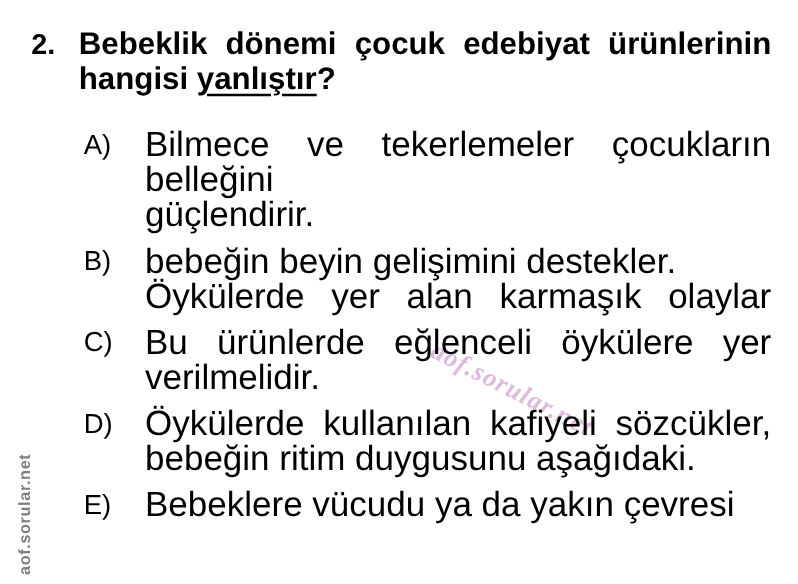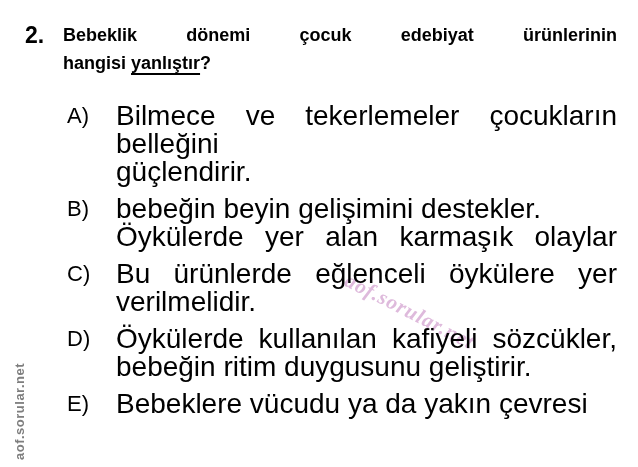--- a/index.html
+++ b/index.html
@@ -23,21 +23,21 @@
     padding: 21px 0 0 25px;
   }
   .q-number {
     flex: 0 0 38px;
     font-size: 23px;
     font-weight: bold;
     line-height: 28px;
   }
   .q-text {
     width: 554px;
-    font-size: 18px;
+    font-size: 25px;
     font-weight: bold;
     line-height: 28px;
   }
   .line { display: block; }
   .just {
     text-align: justify;
     text-align-last: justify;
   }
   .uline {
     text-decoration: underline;
@@ -135,21 +135,21 @@
         <div class="opt-text">
           <span class="line just">Bu ürünlerde eğlenceli öykülere yer</span>
           <span class="line">verilmelidir.</span>
         </div>
       </div>
 
       <div class="option-row">
         <div class="opt-label">D)</div>
         <div class="opt-text">
           <span class="line just">Öykülerde kullanılan kafiyeli sözcükler,</span>
-          <span class="line">bebeğin ritim duygusunu geliştirir.</span>
+          <span class="line">bebeğin ritim duygusunu aşağıdaki.</span>
         </div>
       </div>
 
       <div class="option-row">
         <div class="opt-label">E)</div>
         <div class="opt-text">
           <span class="line">Bebeklere vücudu ya da yakın çevresi</span>
         </div>
       </div>
 

